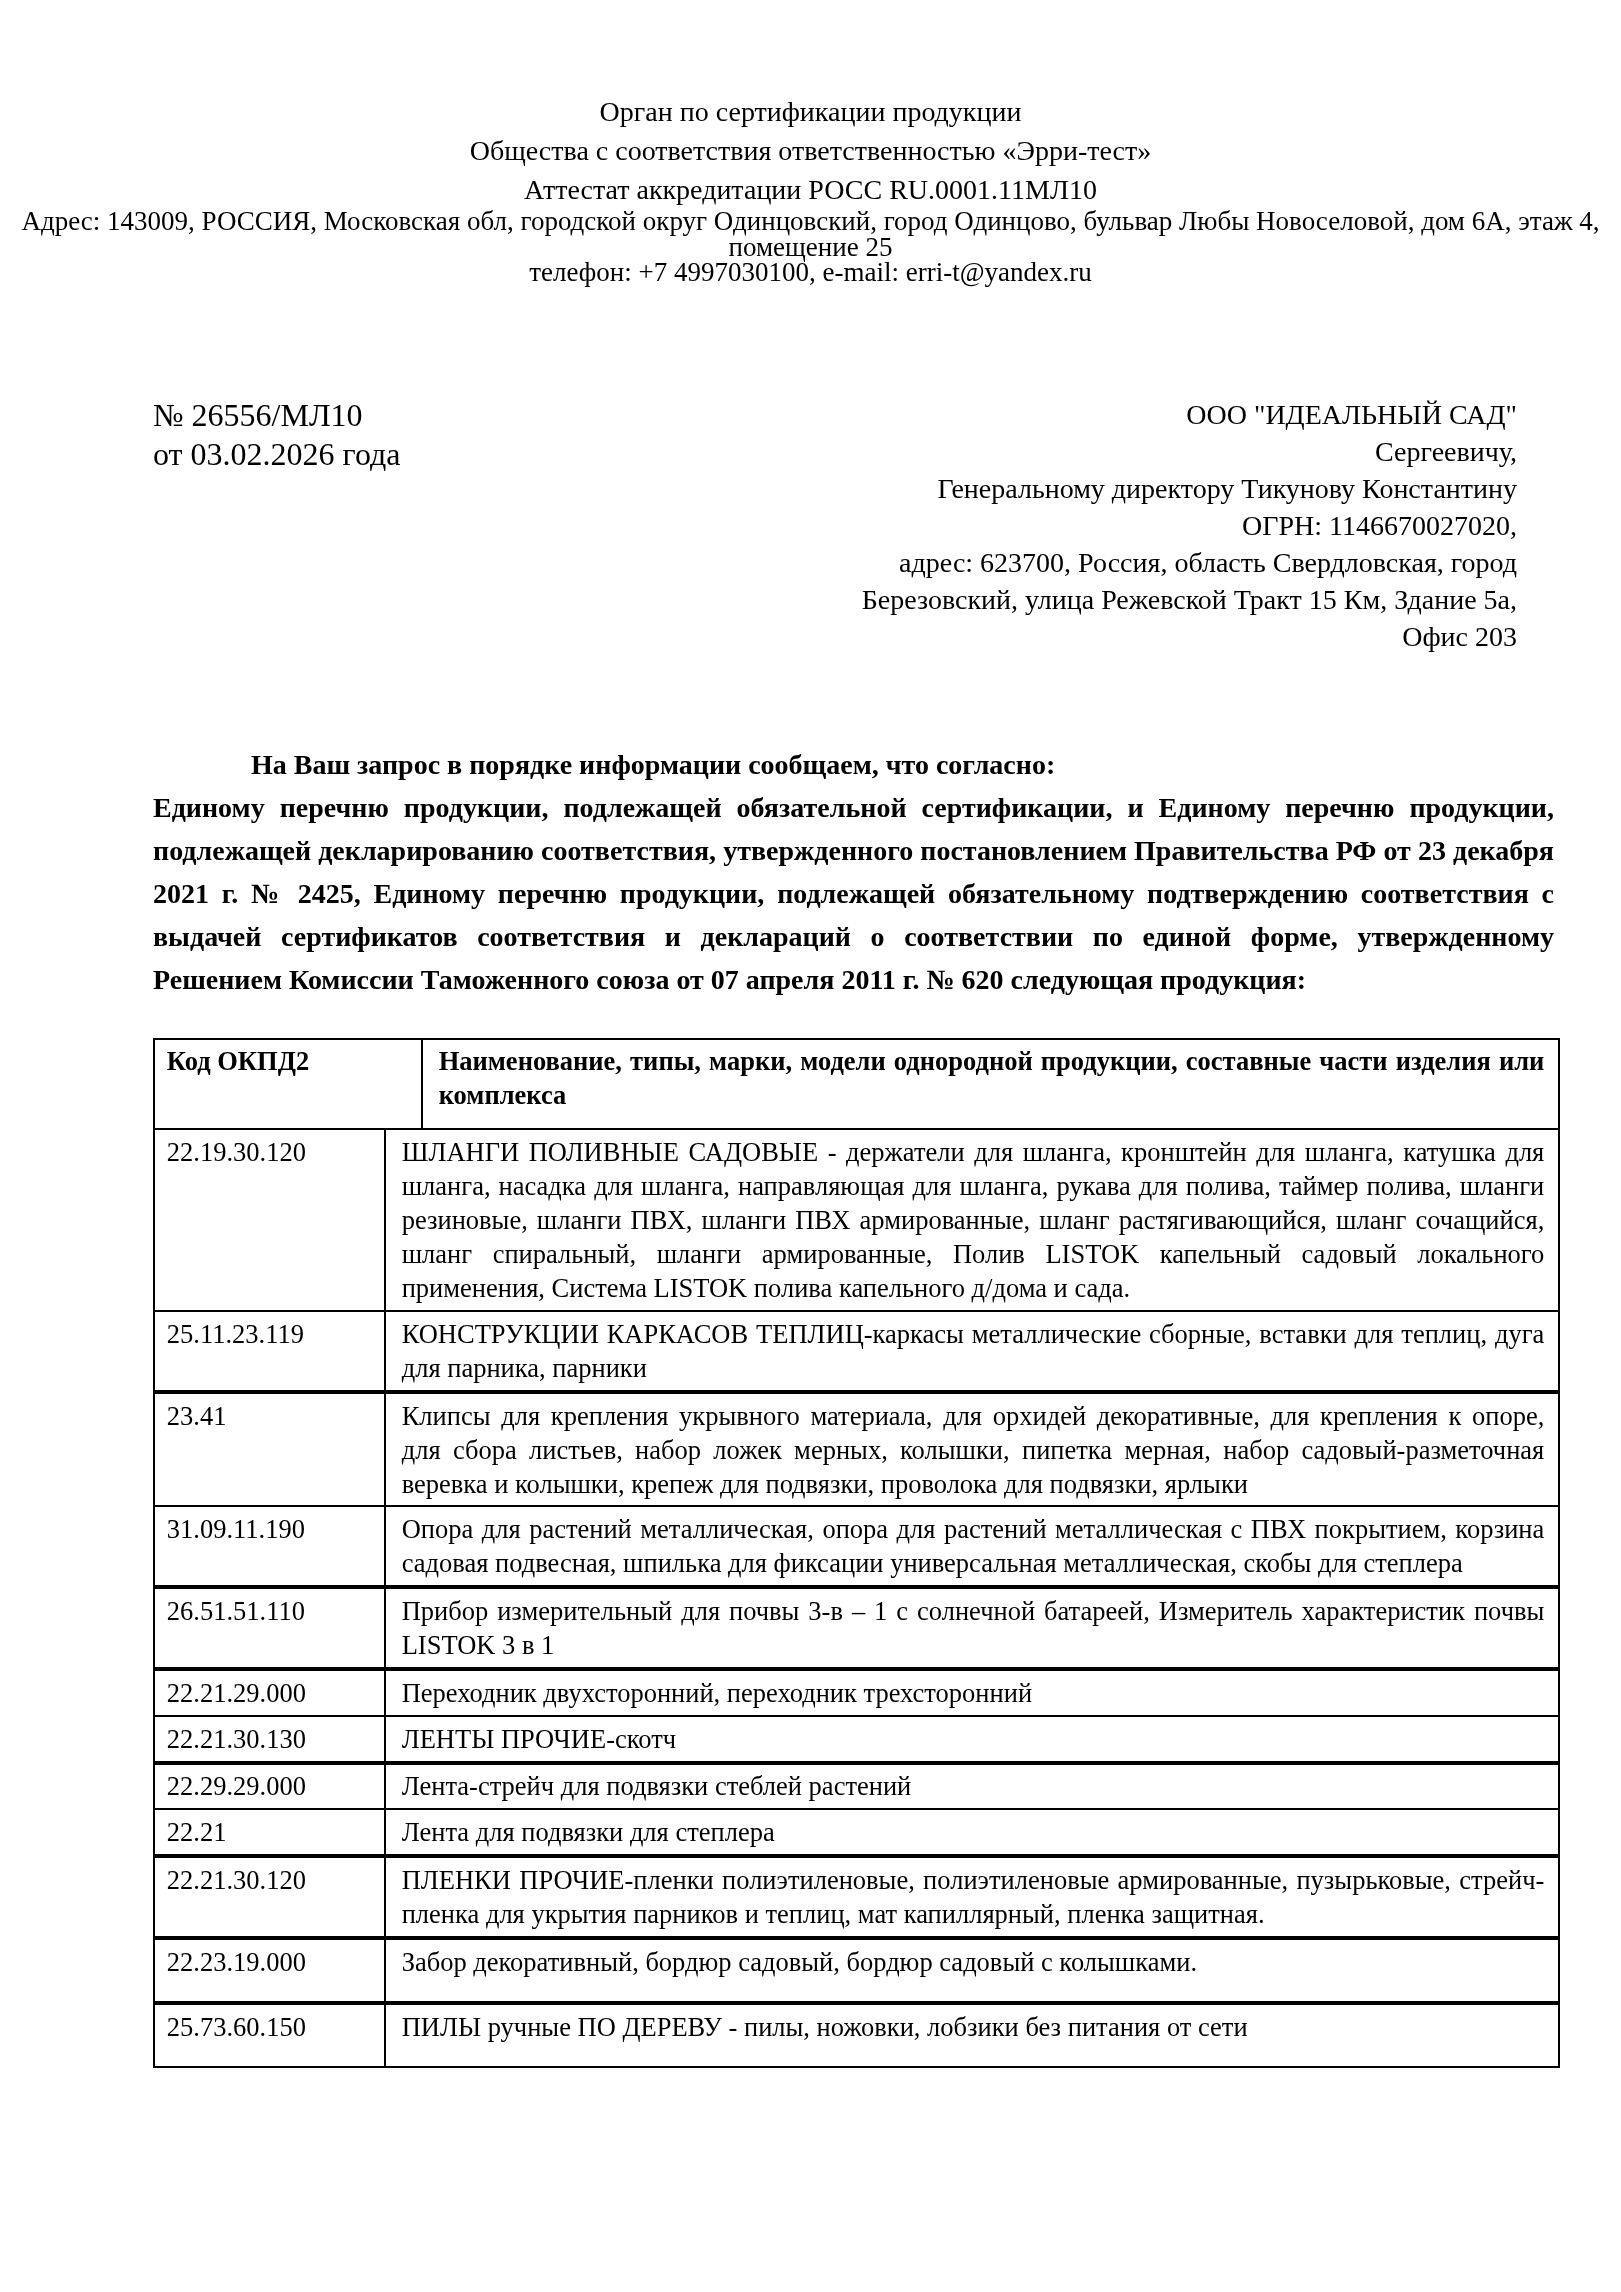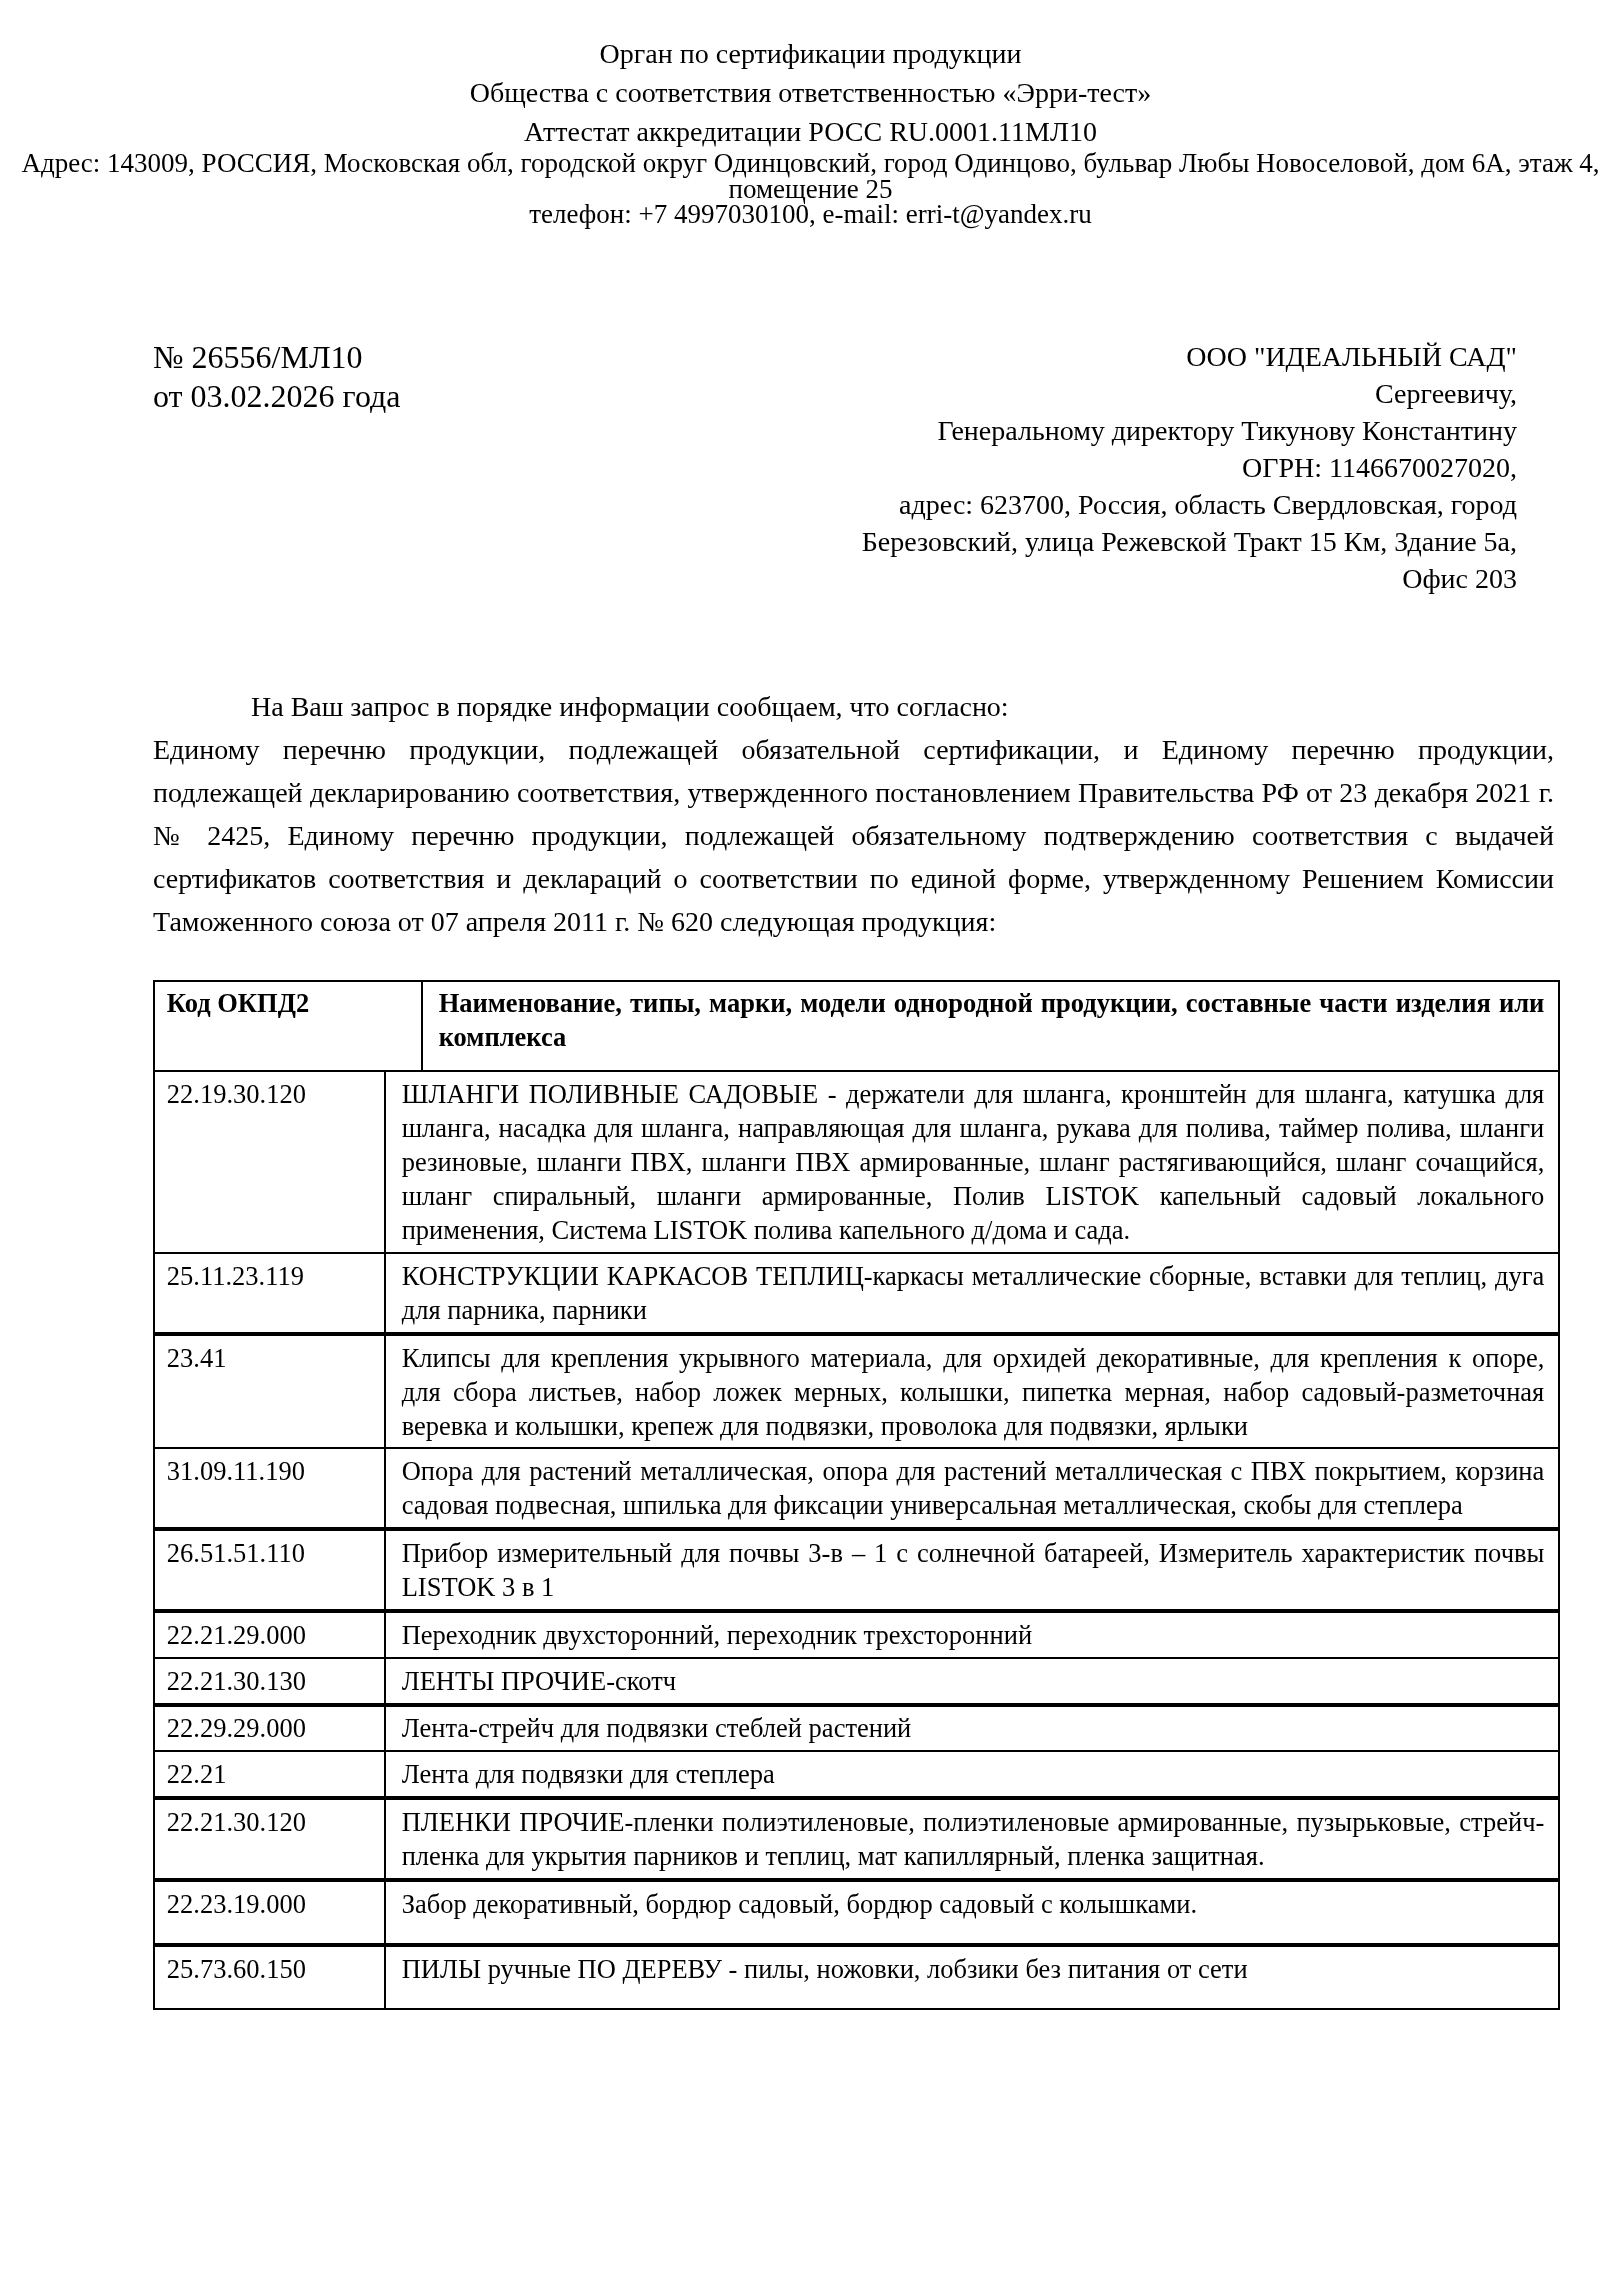--- a/index.html
+++ b/index.html
@@ -5,21 +5,21 @@
   html, body { margin:0; padding:0; }
   body {
     width:1621px; height:2293px;
     background:#ffffff; color:#000000;
     font-family:"Liberation Serif", "DejaVu Serif", serif;
     overflow:hidden;
   }
   .page {
     box-sizing:border-box;
     width:1621px; height:1832px;
-    padding:34px 61px 0 153px;
+    padding:92px 61px 0 153px;
   }
 
   
   .letterhead {
     margin-left:-153px; margin-right:-61px;
     text-align:center;
   }
   .lh-title { font-size:28px; line-height:39px; }
   .lh-addr  { font-size:27px; line-height:25.5px; }
 
@@ -32,21 +32,21 @@
   }
   .ref { font-size:32px; line-height:39px; }
   .recipient {
     font-size:28px; line-height:37px;
     text-align:right;
     margin-right:43px;
     max-width:961px;
   }
 
   
-  .body-text { margin-top:88px; margin-right:6px; }
+  .body-text { margin-top:88px; margin-right:6px;font-weight:bold; }
   .intro {
     margin:0; font-size:28px; line-height:43px;
     text-indent:98px;
   }
   .para {
     margin:0; font-size:28px; line-height:43px;
     text-align:justify;
   }
 
   

